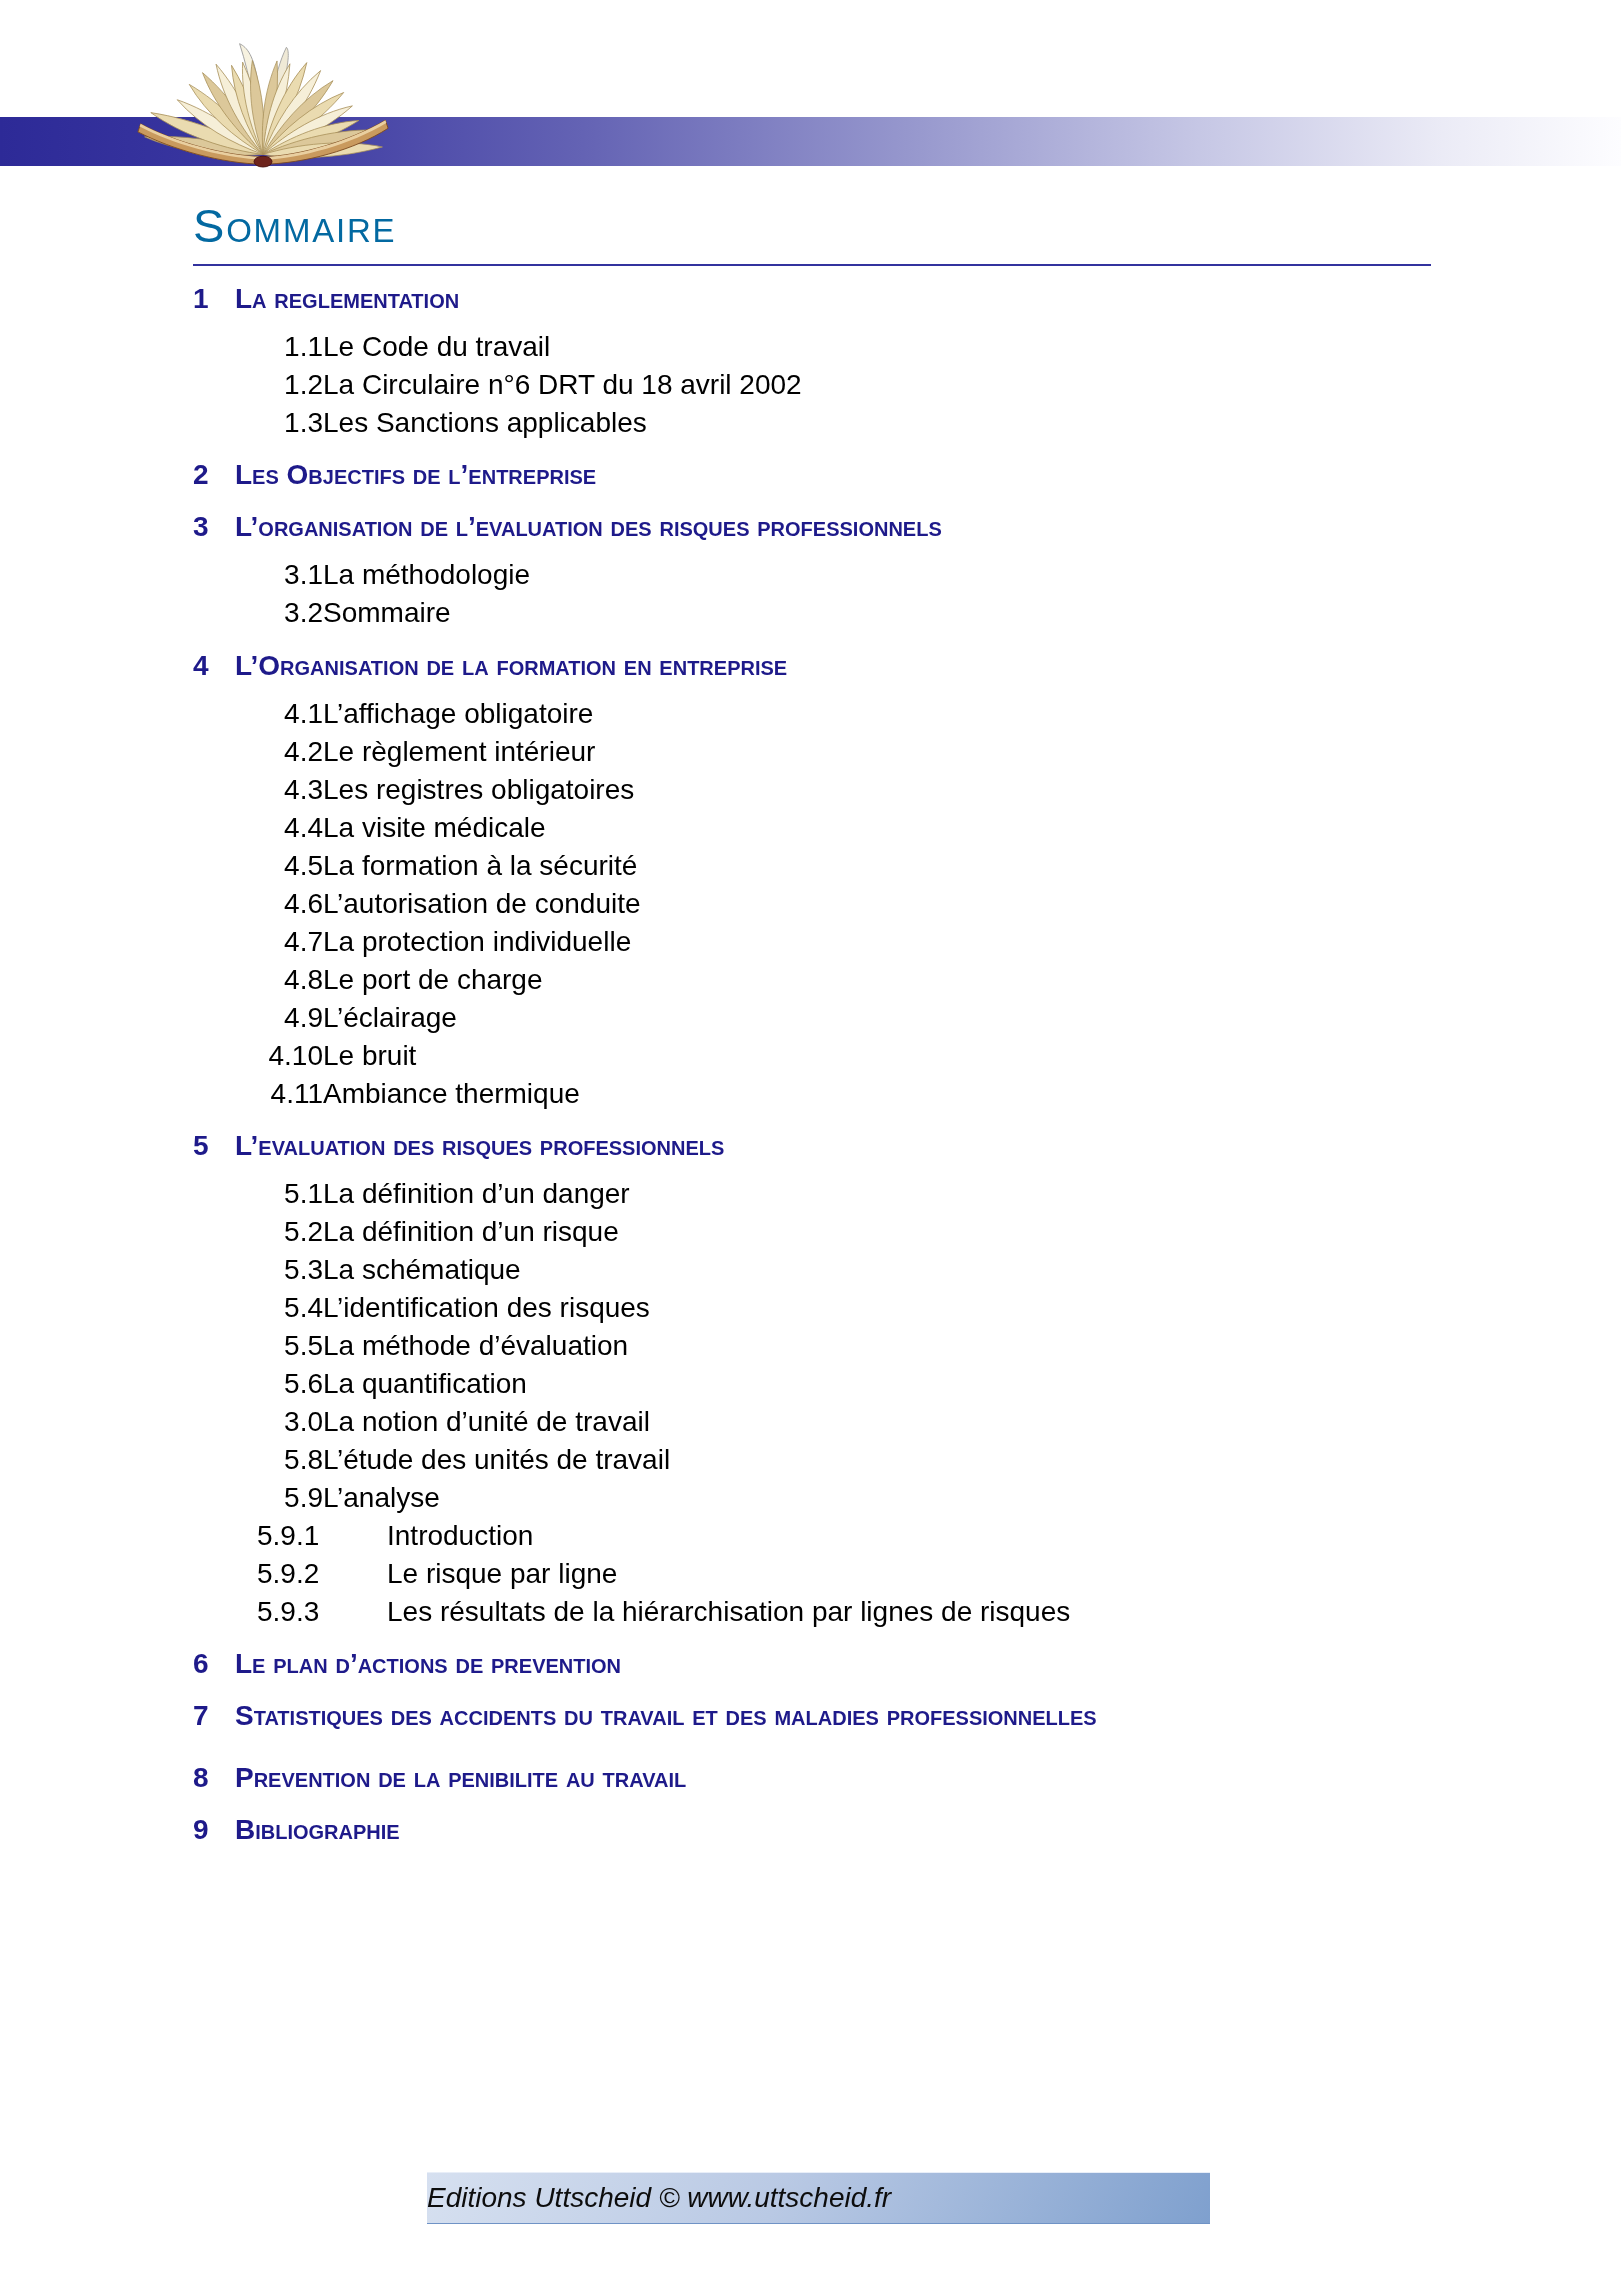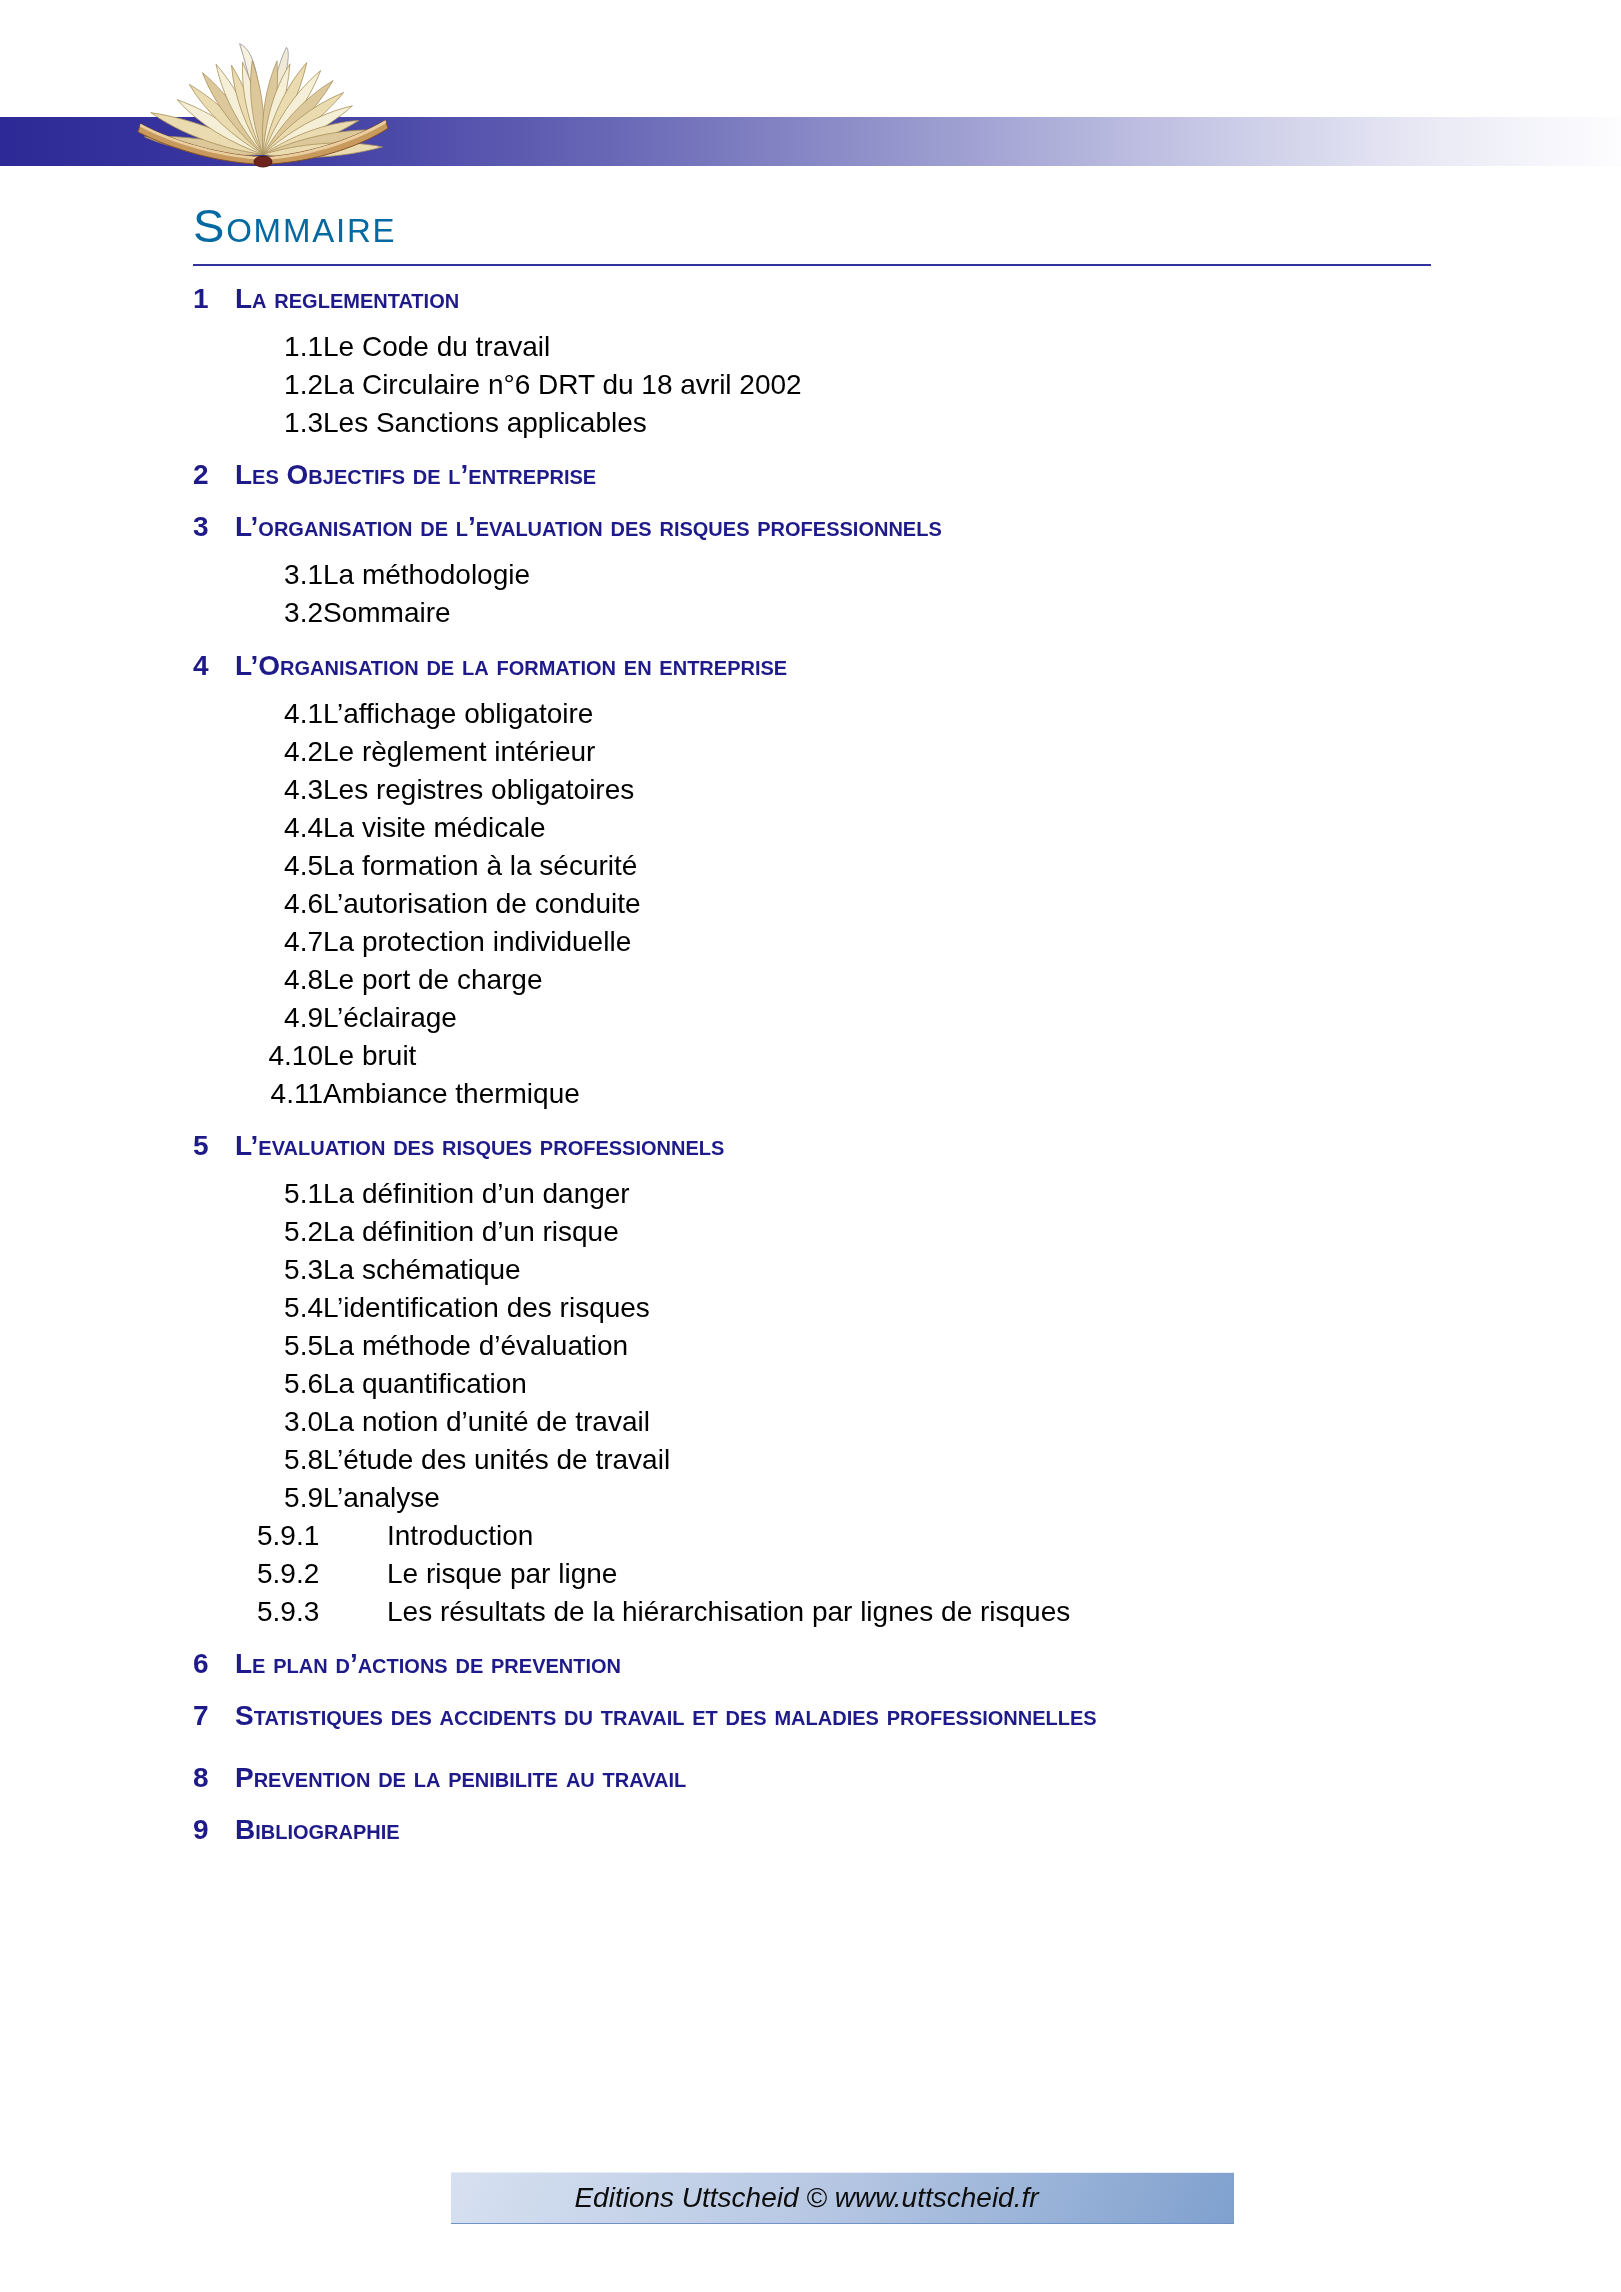--- a/index.html
+++ b/index.html
@@ -30,24 +30,24 @@
   .h-title.two-line { line-height:56px; margin-top:-9px; max-width:1057px; }
   .items { font-size:28px; line-height:38px; color:#000; }
   .item { display:flex; }
   .item .i-num { flex:none; }
   .item.d1 .i-num { margin-left:33px; width:97px;text-align:right; }
   .item.d2 .i-num { margin-left:64px; width:130px; }
   .item .i-label { flex:1; }
   .footer-bar {
     position:absolute; left:427px; top:2172px; width:783px; height:52px;
     box-sizing:border-box; padding-right:72px;
-    display:flex; align-items:center; justify-content:center;
+    display:flex; align-items:center; justify-content:flex-start;
     background:linear-gradient(115deg,#d6e0f0 0%,#b9c9e4 45%,#7fa0ce 100%);
     border-top:1.8px solid #e8eef8; border-bottom:0.9px solid #6f93c6;
-    font-style:italic; font-size:28px; color:#0d0d0d;margin-left:24px;
+    font-style:italic; font-size:28px; color:#0d0d0d;
   }
 </style>
 </head>
 <body>
 
 <div class="page">
 
   <div class="header-bar"></div>
 
   <svg class="book-logo" viewBox="0 0 300 150" aria-hidden="true">

